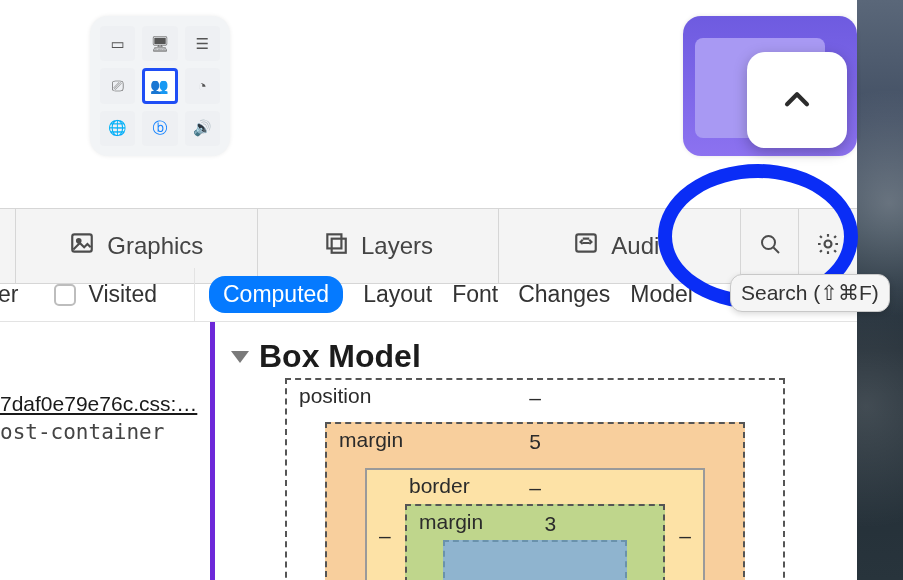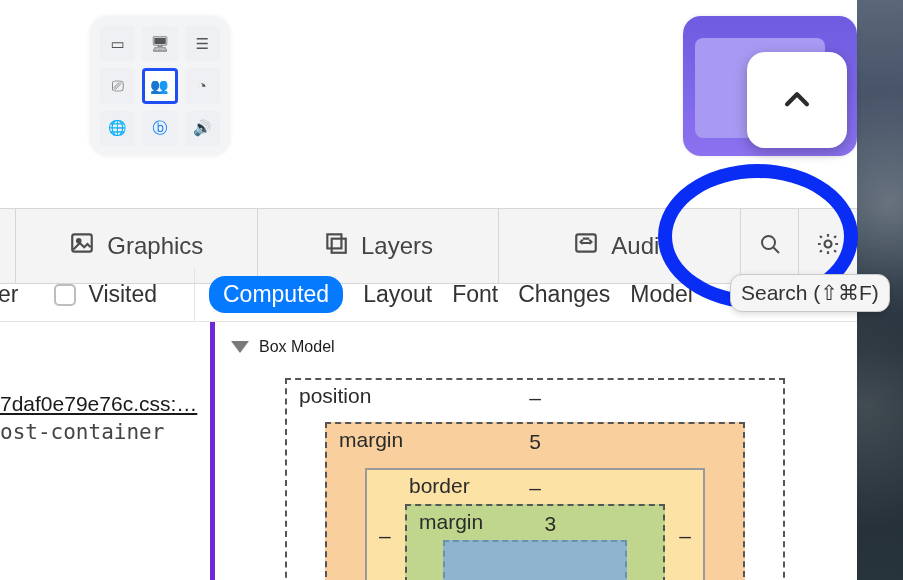--- a/index.html
+++ b/index.html
@@ -237,22 +237,22 @@
 
   .right-pane {
     flex: 1;
     padding: 16px 0 0 16px;
     position: relative;
   }
   .section-header {
     display: flex;
     align-items: center;
     gap: 10px;
-    font-size: 16px;
-    font-weight: 400;
+    font-size: 32px;
+    font-weight: 700;
     color: #1c1c1c;
   }
   .disclosure {
     width: 0; height: 0;
     border-left: 9px solid transparent;
     border-right: 9px solid transparent;
     border-top: 12px solid #7a7a7a;
   }
 
   .boxmodel {

